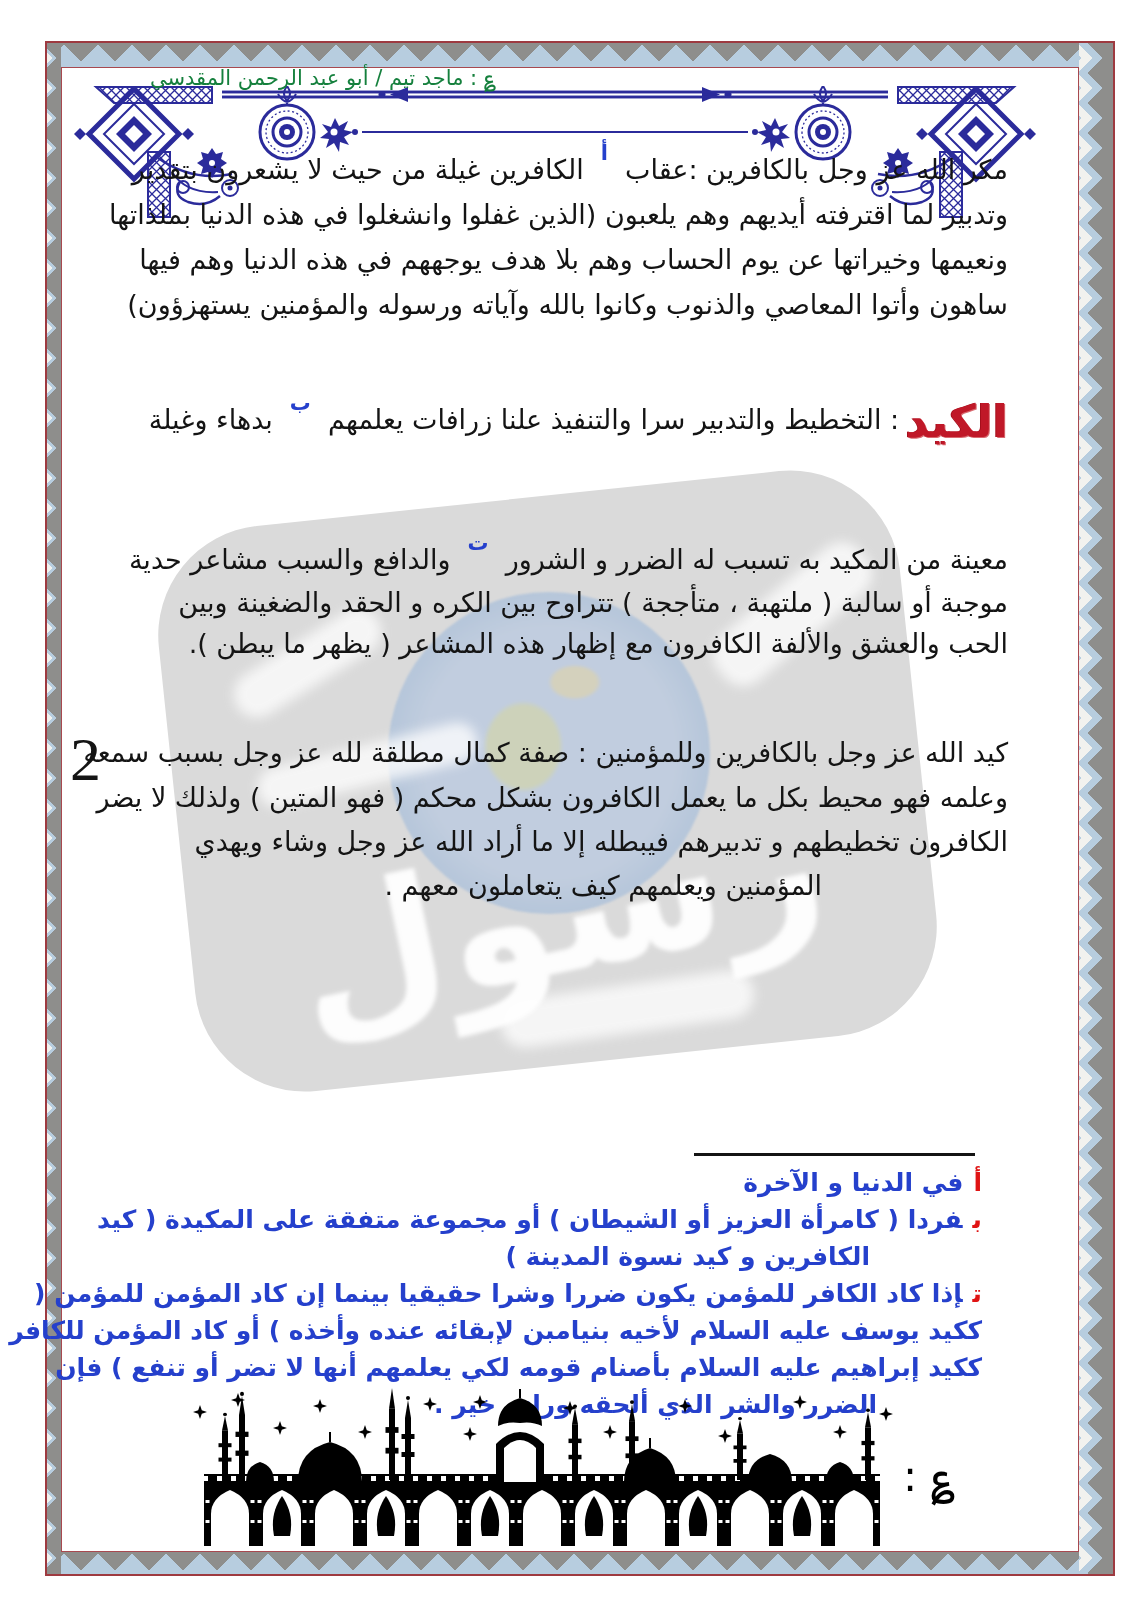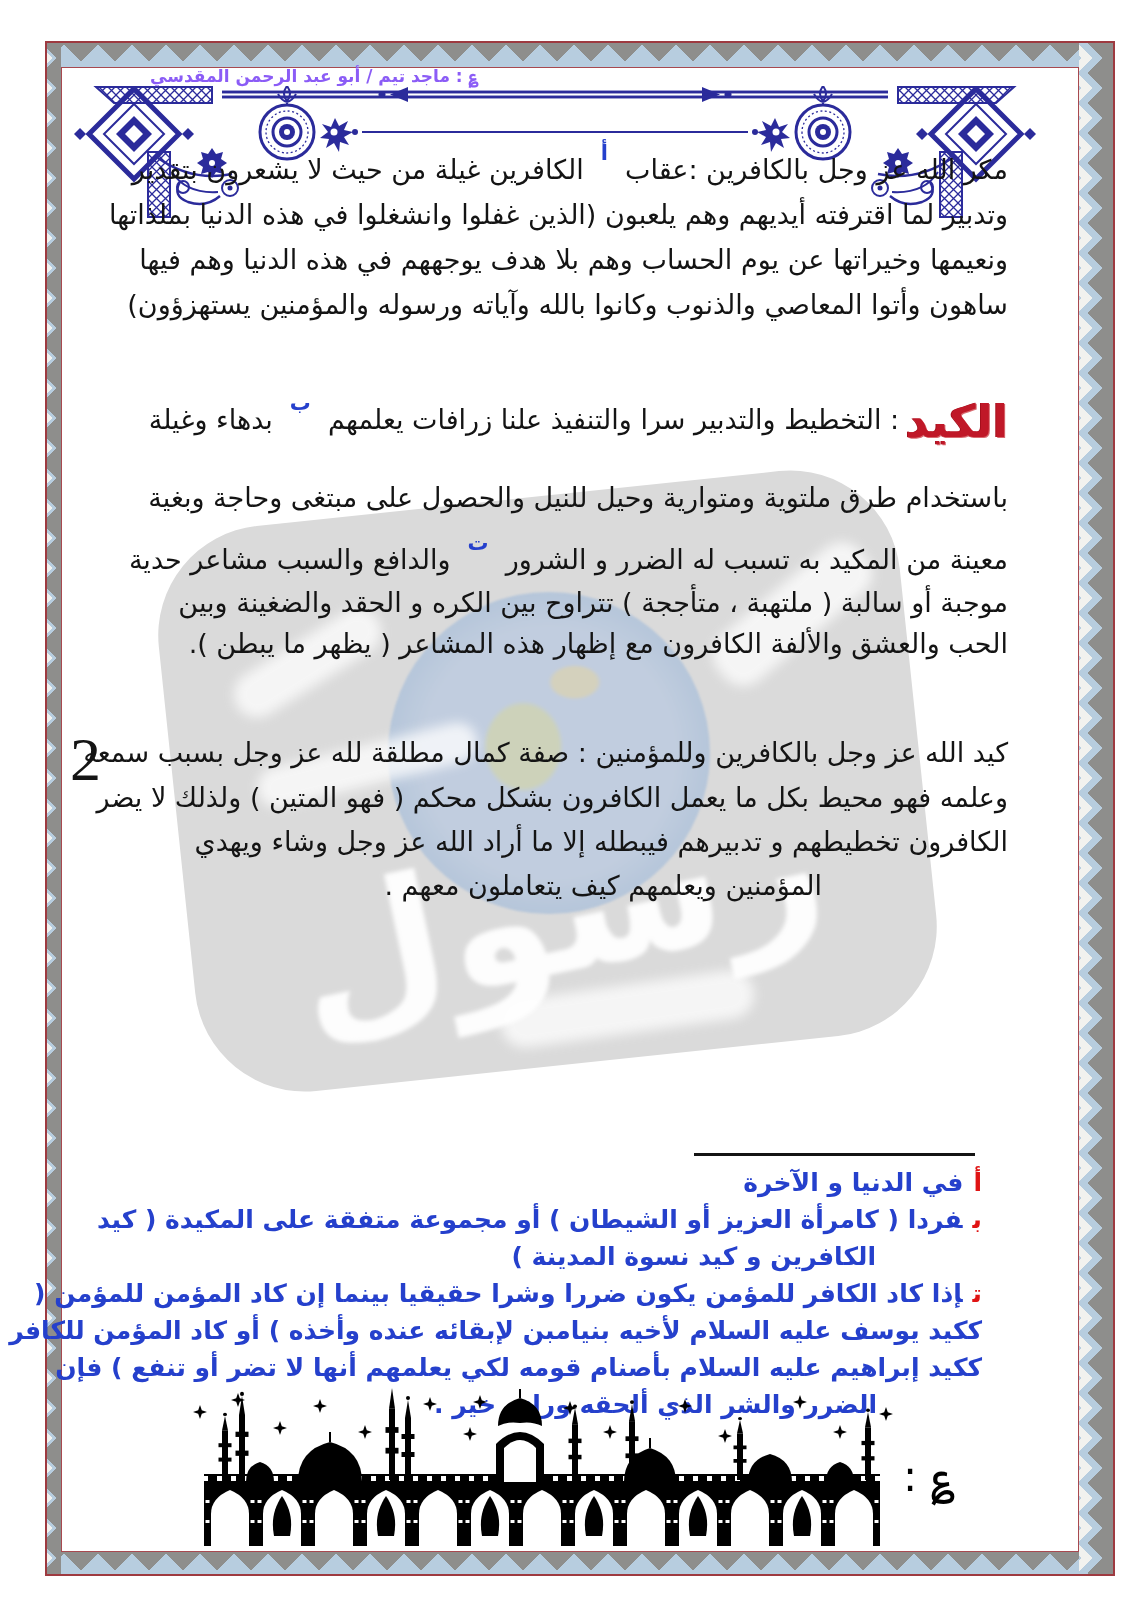--- a/index.html
+++ b/index.html
@@ -22,41 +22,41 @@
       background-size:100% 30px;}
   .band-top{left:0;top:0;right:0;height:24px;}
   .band-bottom{left:0;bottom:0;right:0;height:22px;}
   .band-left{left:0;top:0;bottom:0;width:14px;}
   .band-right{right:0;top:0;bottom:0;width:34px;}
   .frame-inner{position:absolute;left:14px;top:24px;right:34px;bottom:22px;
                border:1px solid #a8494f;}
 
   
   .header-line{position:absolute;left:150px;top:66px;direction:rtl;white-space:nowrap;
-               font-size:17px;font-weight:bold;color:#8b5cf6;z-index:10;}
+               font-size:21px;font-weight:normal;color:#15803d;z-index:10;}
 
   .ornament{position:absolute;left:62px;top:86px;z-index:6;}
 
   
   .line{position:absolute;right:135px;direction:rtl;white-space:nowrap;text-align:left;
         font-size:27px;color:#141414;line-height:40px;z-index:10;}
   .sup{display:inline-block;position:relative;top:-19px;font-size:21px;font-weight:bold;
        color:#2540cc;margin:0 17px;}
   .kayd-term{display:inline-block;font-size:45px;line-height:40px;font-weight:bold;
              color:#c01828;vertical-align:-8px;margin-left:6px;
              text-shadow:1px 1px 0 #d96a70, -1px 0 0 #a50f1c;}
   .pagenum{position:absolute;left:70px;top:724px;font-family:"Liberation Serif",serif;
            font-size:62px;color:#141414;z-index:10;}
 
   
   .fn-sep{position:absolute;left:694px;top:1153px;width:281px;height:0;
           border-top:3px solid #141414;z-index:10;}
   .fn{position:absolute;right:161px;direction:rtl;white-space:nowrap;text-align:right;
       font-size:25px;font-weight:bold;color:#2540cc;line-height:34px;z-index:10;}
-  .fn-indent3{right:267px;}
+  .fn-indent3{right:273px;}
   .fn-indent7{right:266px;}
   .fn-marker{color:#e01414;margin-left:10px;font-weight:bold;}
 
   
   .wm-card{position:absolute;left:175px;top:497px;width:745px;height:568px;
            background:#dadada;border-radius:110px;transform:rotate(-6deg);z-index:1;}
   .wm-globe{position:absolute;left:388px;top:592px;width:322px;height:322px;border-radius:50%;
             background:
               radial-gradient(closest-side at 42% 48%, rgba(196,205,158,.95) 0 26%, rgba(0,0,0,0) 30%),
               radial-gradient(closest-side at 58% 28%, rgba(214,203,156,.85) 0 16%, rgba(0,0,0,0) 20%),
@@ -151,21 +151,20 @@
   <div class="line" style="top:150px">
     <span>مكر الله عز وجل بالكافرين :عقاب</span><span class="sup">أ</span><span>الكافرين غيلة من حيث لا يشعرون بتقدير</span>
   </div>
   <div class="line" style="top:195px">وتدبير لما اقترفته أيديهم وهم يلعبون (الذين غفلوا وانشغلوا في هذه الدنيا بملذاتها</div>
   <div class="line" style="top:240px">ونعيمها وخيراتها عن يوم الحساب وهم بلا هدف يوجههم في هذه الدنيا وهم فيها</div>
   <div class="line" style="top:285px">ساهون وأتوا المعاصي والذنوب وكانوا بالله وآياته ورسوله والمؤمنين يستهزؤون)</div>
 
   <div class="line" style="top:400px">
     <span class="kayd-term">الكيد</span><span>: التخطيط والتدبير سرا والتنفيذ علنا زرافات يعلمهم</span><span class="sup">ب</span><span>بدهاء وغيلة</span>
   </div>
-  <div class="line" style="top:478px">باستخدام طرق ملتوية ومتوارية وحيل للنيل والحصول على مبتغى وحاجة  وبغية</div>
   <div class="line" style="top:583px">موجبة أو سالبة ( ملتهبة ، متأججة )  تتراوح بين الكره و الحقد والضغينة وبين</div>
   <div class="line" style="top:540px">
     <span>معينة من المكيد به تسبب له الضرر و الشرور</span><span class="sup">ت</span><span>والدافع والسبب مشاعر حدية</span>
   </div>
   <div class="line" style="top:624px">الحب والعشق والألفة الكافرون مع إظهار هذه المشاعر  ( يظهر ما يبطن ).</div>
 
   <div class="pagenum">2</div>
 
   <div class="line" style="top:778px">وعلمه فهو محيط بكل ما يعمل الكافرون بشكل محكم ( فهو المتين ) ولذلك لا يضر</div>
   <div class="line" style="top:733px">كيد الله عز وجل بالكافرين وللمؤمنين : صفة كمال مطلقة لله عز وجل بسبب سمعه</div>

